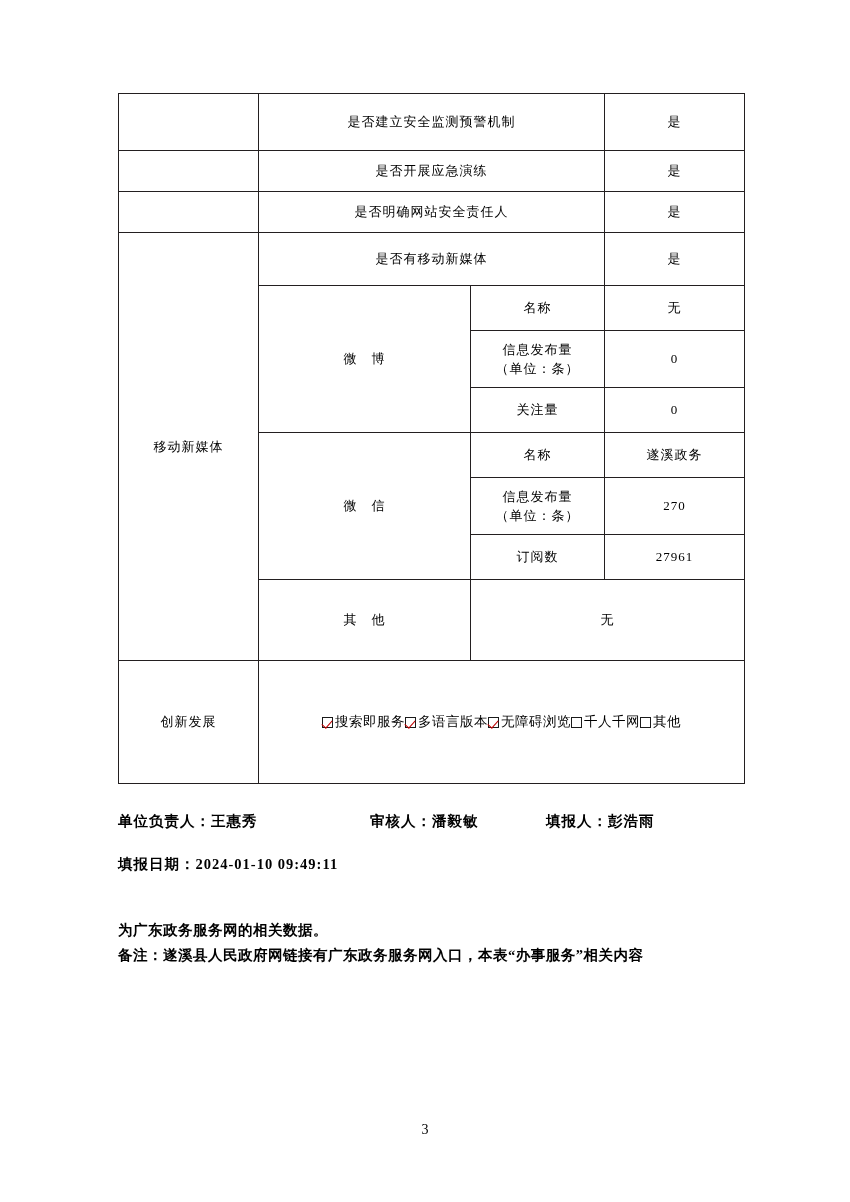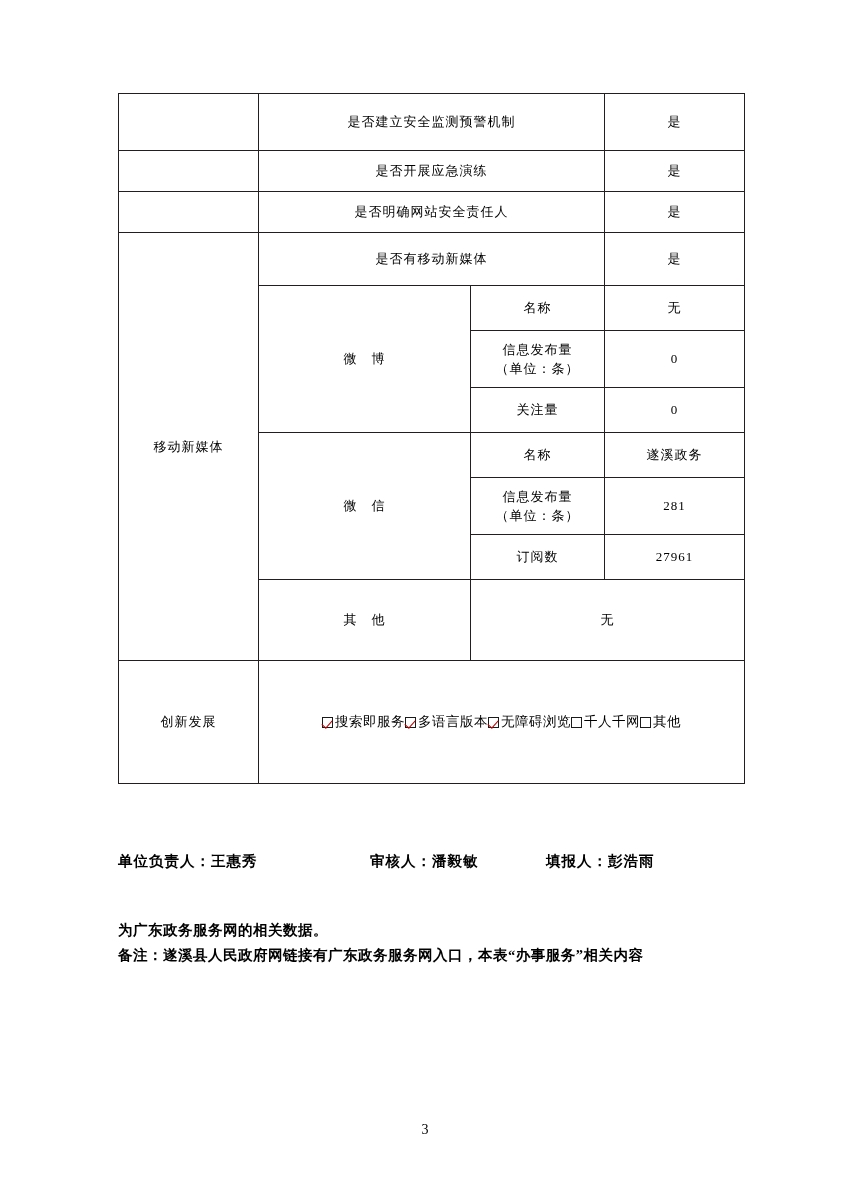--- a/index.html
+++ b/index.html
@@ -108,21 +108,21 @@
     font-weight: bold;
     letter-spacing: 1px;
   }
   .sig-row {
     display: flex;
     margin-bottom: 24px;
     align-items: baseline;
   }
   .sig-item { white-space: nowrap; }
   .sig-a { width: 252px; }
-  .sig-b { width: 176px; margin-top: 40px; }
+  .sig-b { width: 176px; }
   .sig-c { width: 198px; }
   .sig-left { width: 416px; }
 
   .remark {
     position: absolute;
     left: 118px;
     top: 918px;
     width: 622px;
     font-size: 14.5px;
     font-weight: bold;
@@ -197,21 +197,21 @@
         <tr>
           <td class="spaced" rowspan="3">微　信</td>
           <td class="h-34">名称</td>
           <td class="h-34">遂溪政务</td>
         </tr>
         <tr>
           <td class="small two-line h-46">
             <span>信息发布量</span><br>
             <span>（单位：条）</span>
           </td>
-          <td>281</td>
+          <td>270</td>
         </tr>
         <tr>
           <td class="h-34">订阅数</td>
           <td class="h-34">27961</td>
         </tr>
 
         <tr>
           <td class="spaced h-70">其　他</td>
           <td class="h-70" colspan="2">无</td>
         </tr>
@@ -247,20 +247,21 @@
     </table>
   </div>
 
   <div class="signatures">
     <div class="sig-row">
       <span class="sig-item sig-a"><span>单位负责人：</span><span>王惠秀</span></span>
       <span class="sig-item sig-b"><span>审核人：</span><span>潘毅敏</span></span>
       <span class="sig-item sig-c"><span>填报人：</span><span>彭浩雨</span></span>
     </div>
     <div class="sig-row">
+      <span class="sig-item"><span>填报日期：</span><span>2024-01-10 09:49:11</span></span>
     </div>
   </div>
 
   <div class="remark">
     <span class="ind">为广东政务服务网的相关数据。</span>
     <span class="ind">备注：遂溪县人民政府网链接有广东政务服务网入口，本表“办事服务”相关内容</span>
   </div>
 
   <div class="page-number">3</div>
 

